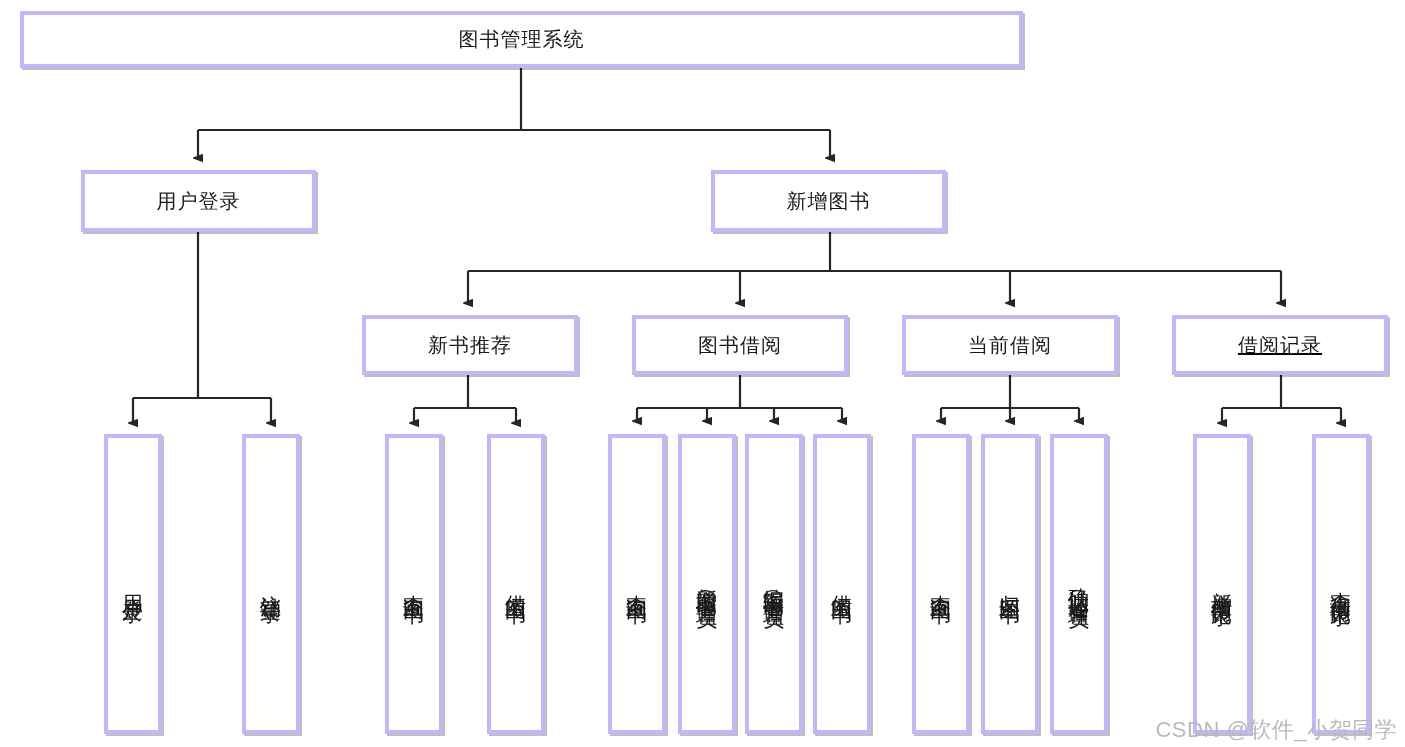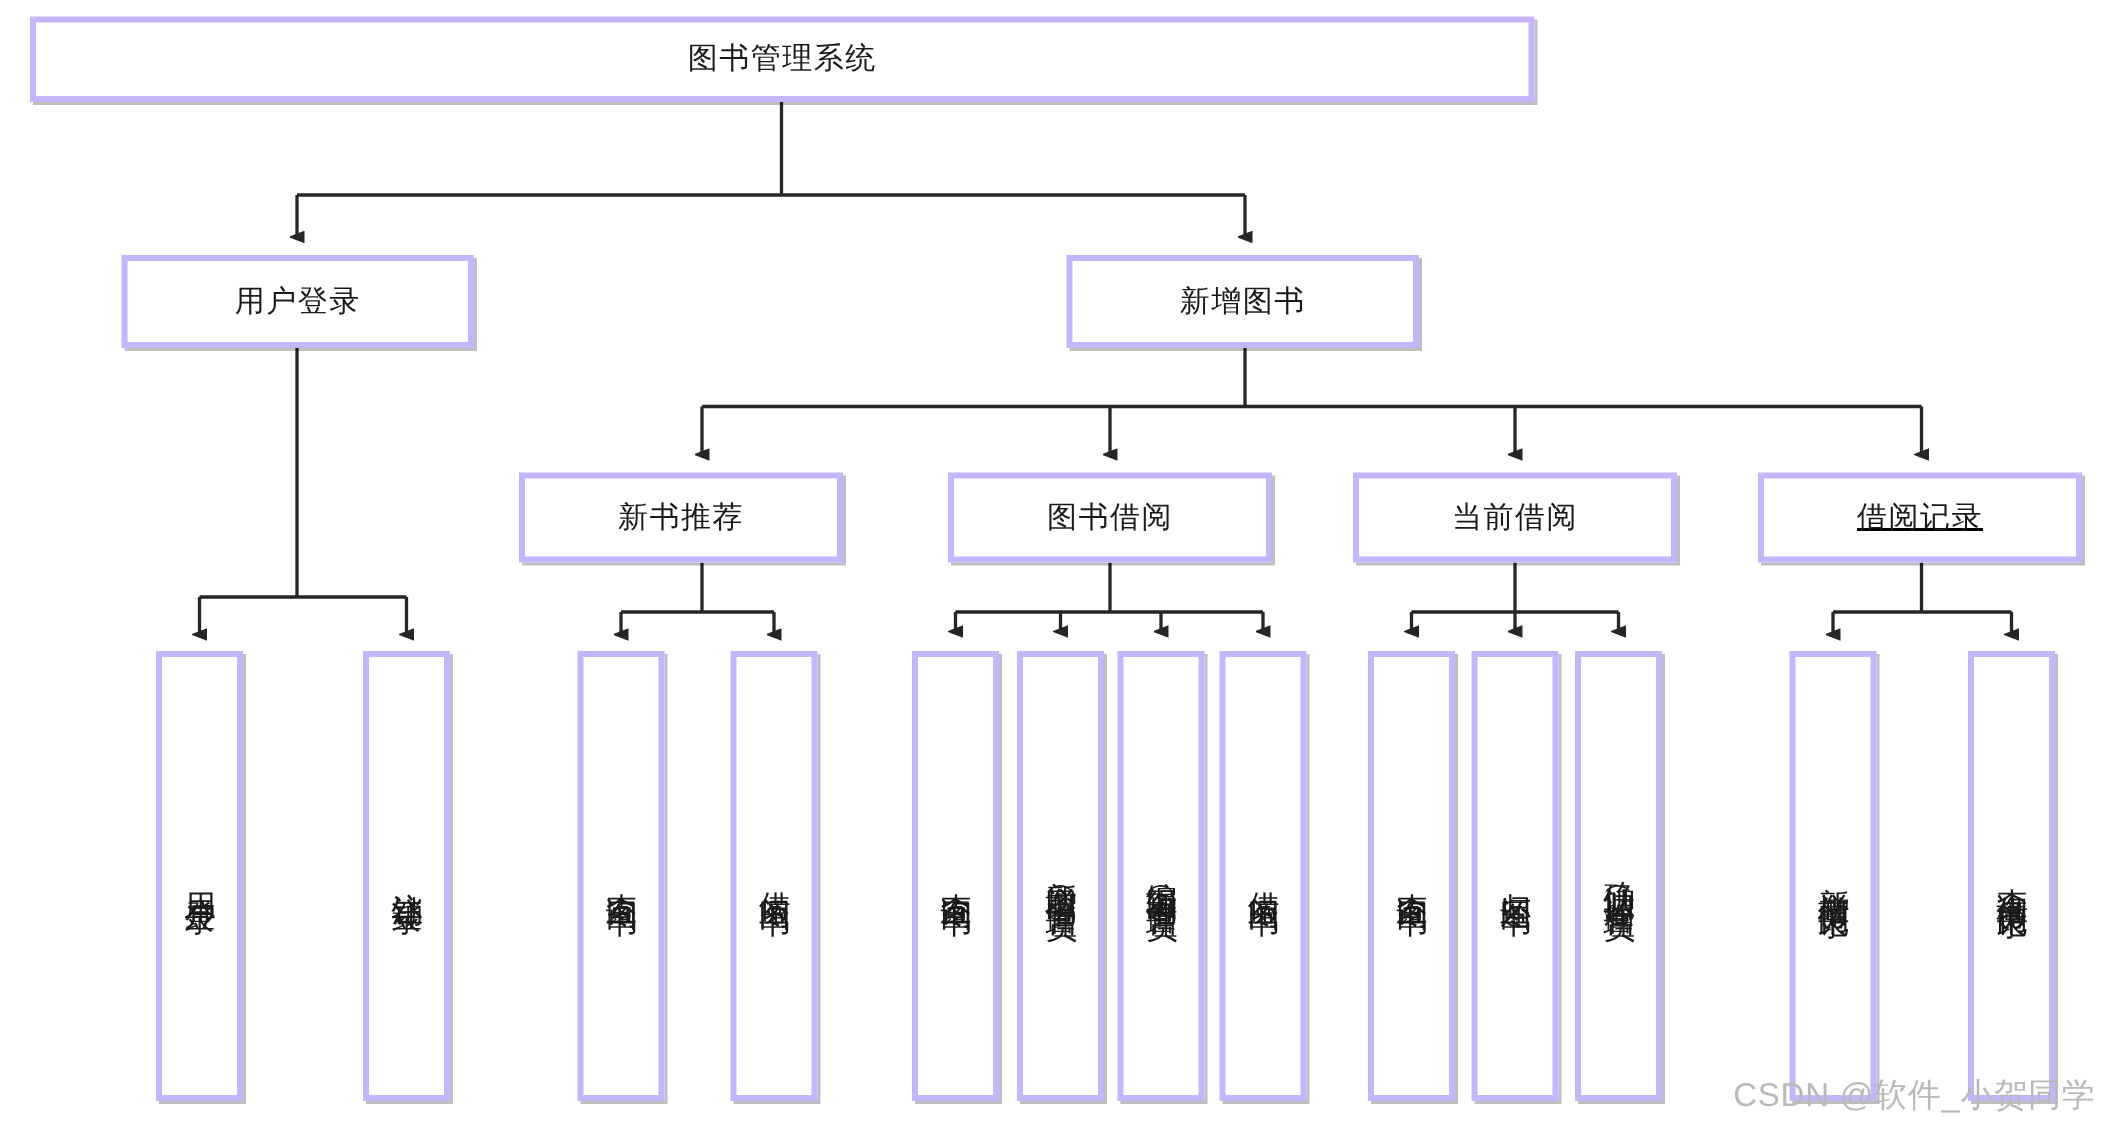--- a/index.html
+++ b/index.html
@@ -141,21 +141,21 @@
     <span class="node-label">图书管理系统</span>
   </div>
 
   <div class="node-box" style="left:81px; top:170px; width:235px; height:62px;">
     <span class="node-label">用户登录</span>
   </div>
   <div class="node-box" style="left:711px; top:170px; width:235px; height:62px;">
     <span class="node-label">新增图书</span>
   </div>
 
-  <div class="node-box" style="left:346px; top:315px; width:216px; height:60px;">
+  <div class="node-box" style="left:362px; top:315px; width:216px; height:60px;">
     <span class="node-label">新书推荐</span>
   </div>
   <div class="node-box" style="left:632px; top:315px; width:216px; height:60px;">
     <span class="node-label">图书借阅</span>
   </div>
   <div class="node-box" style="left:902px; top:315px; width:216px; height:60px;">
     <span class="node-label">当前借阅</span>
   </div>
   <div class="node-box" style="left:1172px; top:315px; width:216px; height:60px;text-decoration:underline;">
     <span class="node-label">借阅记录</span>

